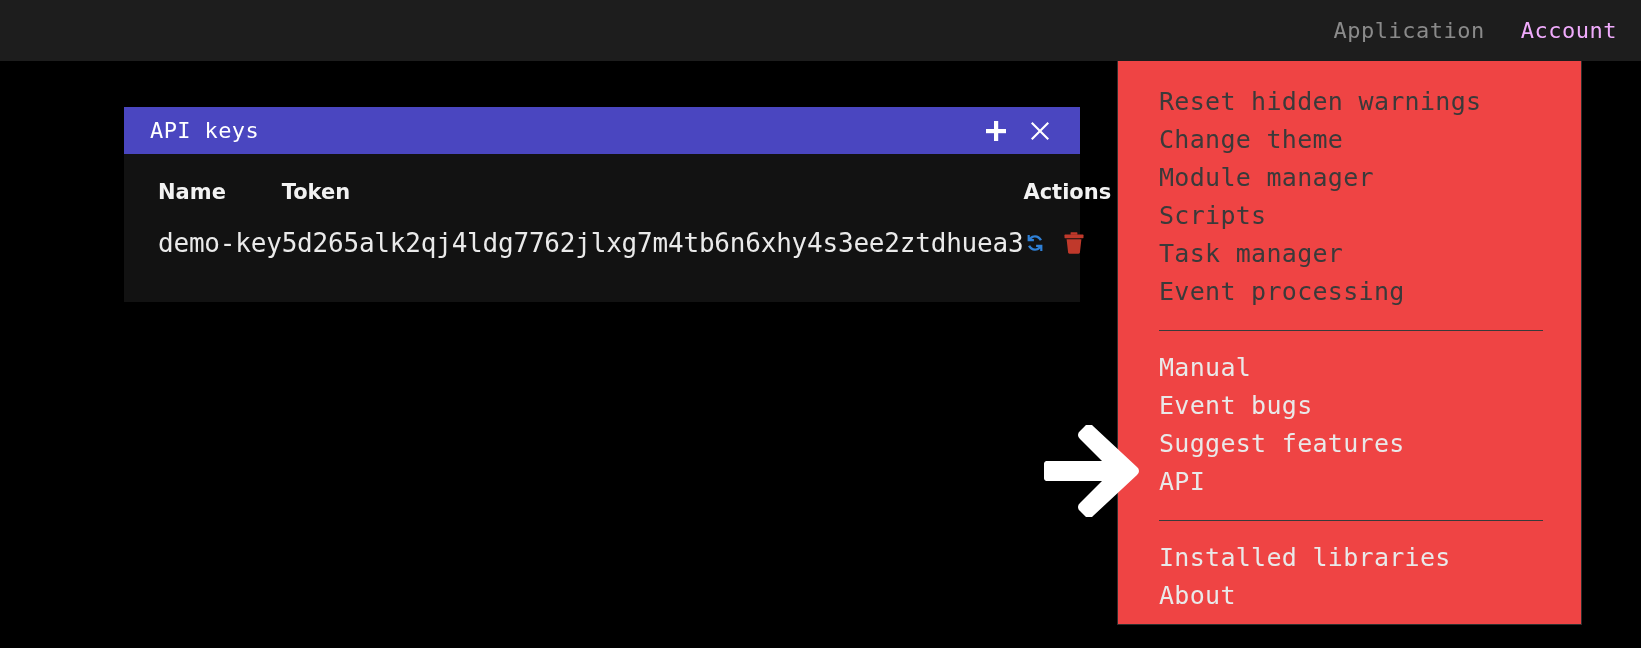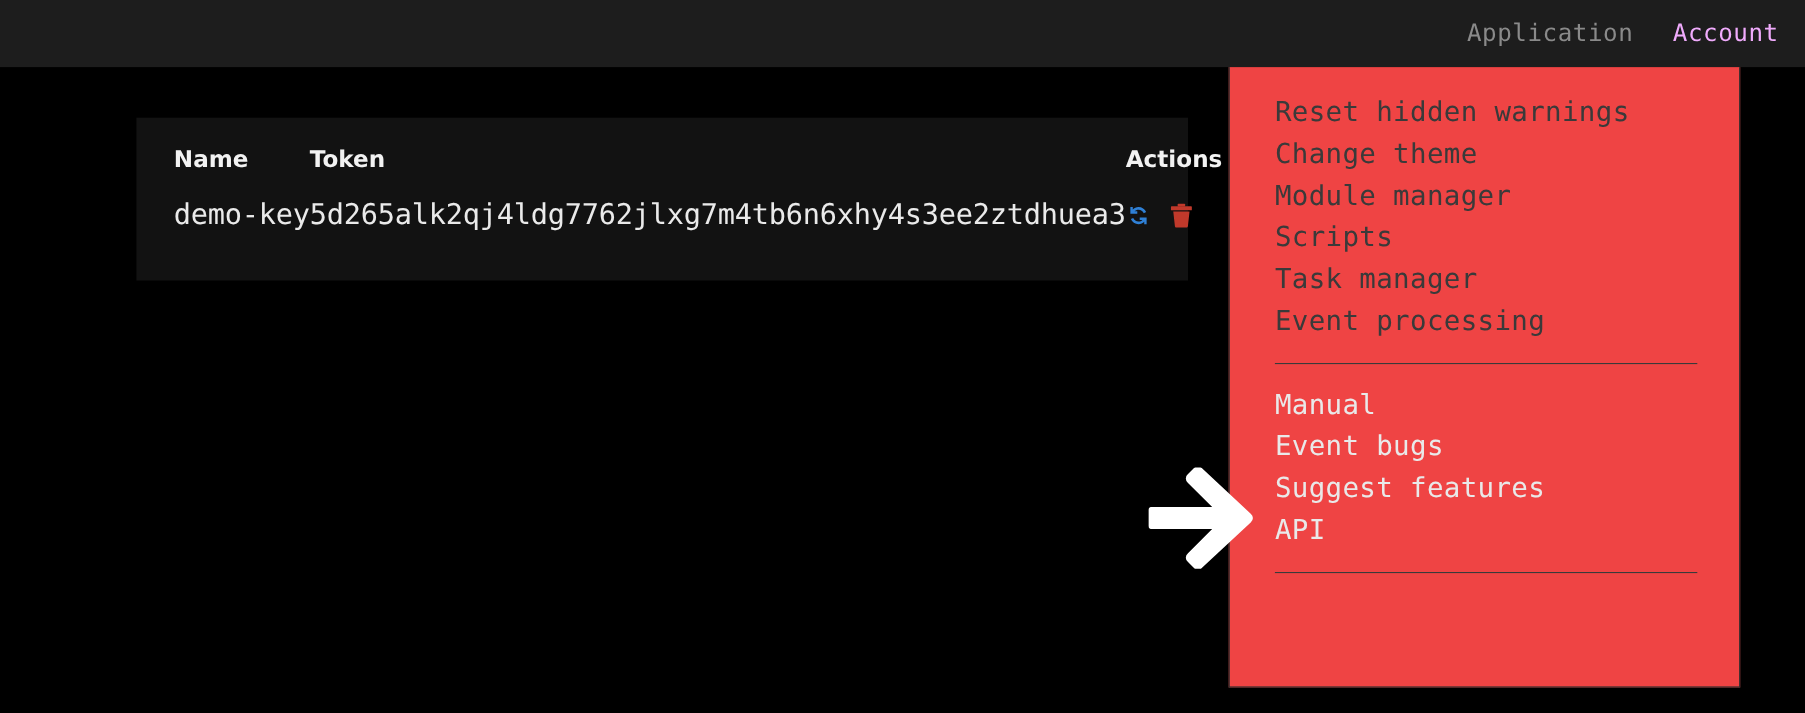--- a/index.html
+++ b/index.html
@@ -169,23 +169,43 @@
 
     <div class="menu-group">
       <div class="menu-item enabled">Manual</div>
       <div class="menu-item enabled">Event bugs</div>
       <div class="menu-item enabled">Suggest features</div>
       <div class="menu-item enabled">API</div>
     </div>
 
     <div class="menu-sep"></div>
 
+    <div class="menu-group">
+      <div class="menu-item enabled">Installed libraries</div>
+      <div class="menu-item enabled">About</div>
+    </div>
   </div>
 
   <div class="dialog">
+    <div class="dialog-titlebar">
+      <div class="dialog-title">API keys</div>
+
+      <div class="title-btn">
+        <svg width="26" height="26" viewBox="0 0 26 26" aria-hidden="true">
+          <rect x="11" y="3" width="4.2" height="20" fill="#ffffff"></rect>
+          <rect x="3" y="11" width="20" height="4.2" fill="#ffffff"></rect>
+        </svg>
+      </div>
+
+      <div class="title-btn">
+        <svg width="24" height="24" viewBox="0 0 24 24" aria-hidden="true">
+          <path d="M4.5 3 L12 10.5 L19.5 3 L21 4.5 L13.5 12 L21 19.5 L19.5 21 L12 13.5 L4.5 21 L3 19.5 L10.5 12 L3 4.5 Z" fill="#ffffff"></path>
+        </svg>
+      </div>
+    </div>
 
     <div class="dialog-body">
       <table class="keys">
         <thead>
           <tr>
             <th class="col-name">Name</th>
             <th class="col-token">Token</th>
             <th class="col-actions">Actions</th>
           </tr>
         </thead>

